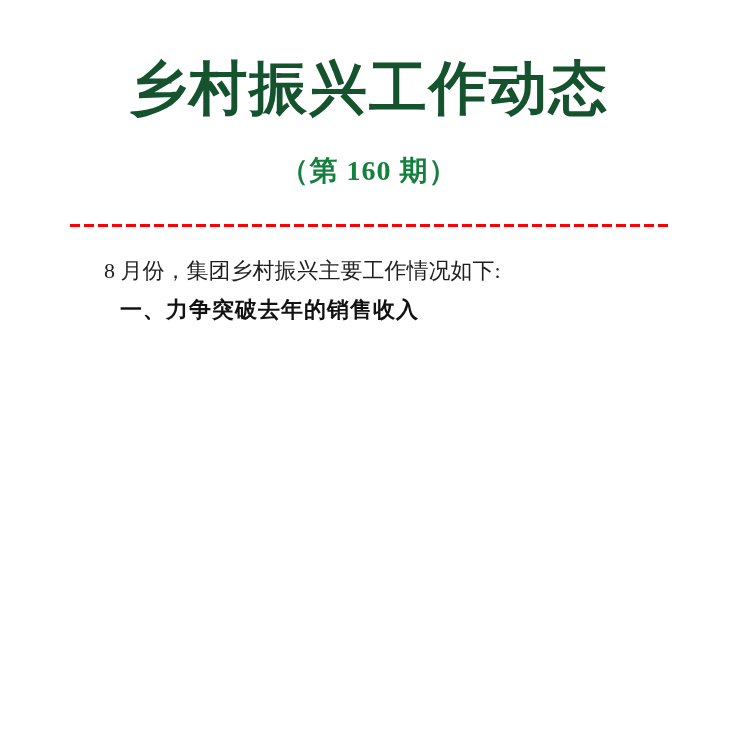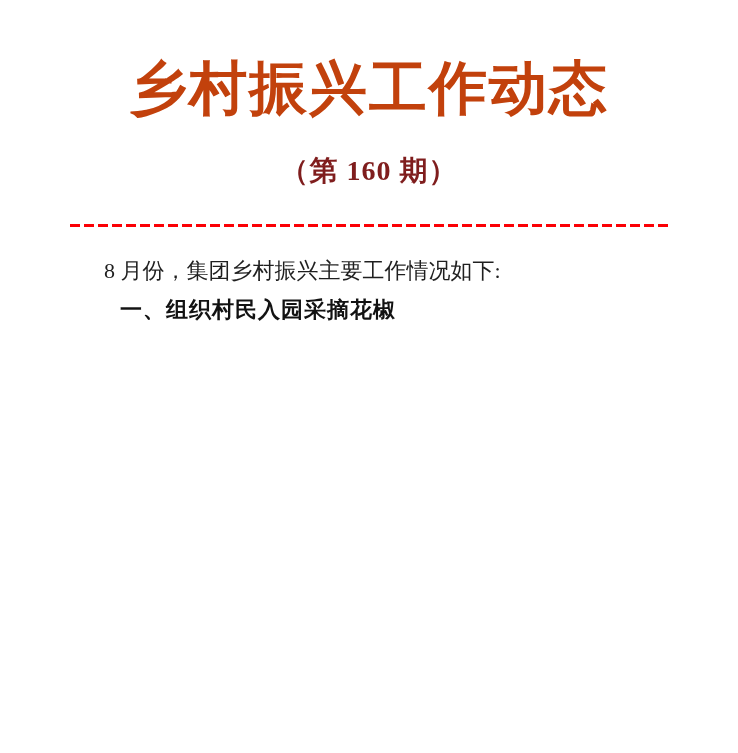--- a/index.html
+++ b/index.html
@@ -15,34 +15,34 @@
     overflow: hidden;
     font-family: "Liberation Serif", "DejaVu Serif", serif;
   }
   .doc-title {
     position: absolute;
     top: 52px;
     left: 0;
     width: 738px;
     margin: 0;
     text-align: center;
-    color: #c2410c;
+    color: #14532d;
     font-size: 58px;
     line-height: 74px;
     font-weight: 700;
     letter-spacing: 2px;
     font-family: "Liberation Serif", "DejaVu Serif", serif;
   }
   .doc-issue {
     position: absolute;
     top: 150px;
     left: 0;
     width: 738px;
     text-align: center;
-    color: #7f1d1d;
+    color: #15803d;
     font-size: 28px;
     line-height: 42px;
     font-weight: 700;
     letter-spacing: 1px;
   }
   .divider {
     position: absolute;
     top: 224px;
     left: 70px;
     width: 598px;
@@ -89,18 +89,18 @@
   <h1 class="doc-title">乡村振兴工作动态</h1>
 
   <div class="doc-issue">（第 160 期）</div>
 
   <div class="divider"></div>
 
   <div class="content">
 
     <p class="intro">8 月份，集团乡村振兴主要工作情况如下:</p>
 
-    <p class="heading">一、组织村民入园采摘花椒</p>
+    <p class="heading">一、力争突破去年的销售收入</p>
 
 
   </div>
 
 </div>
 
 </body></html>

